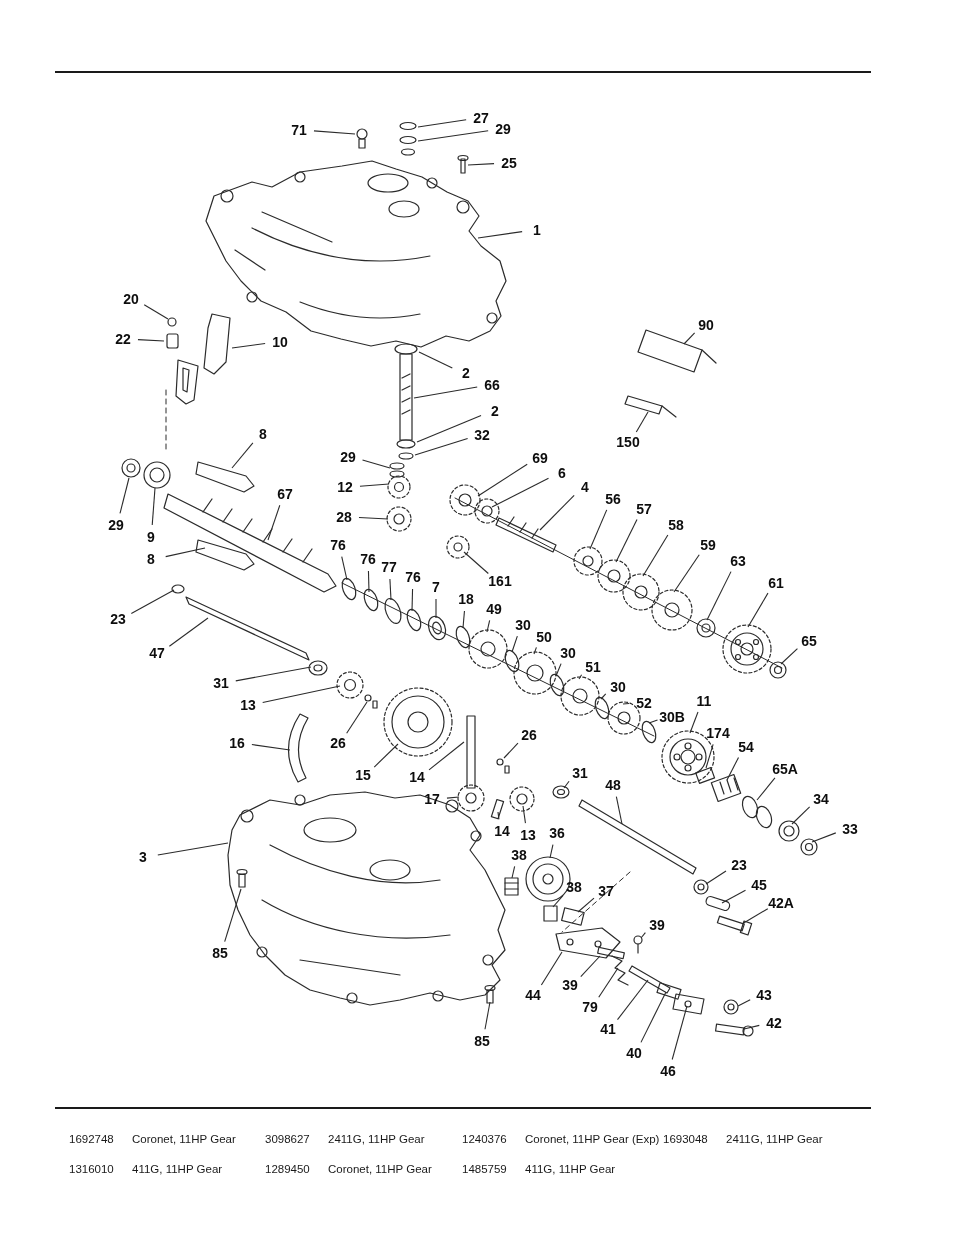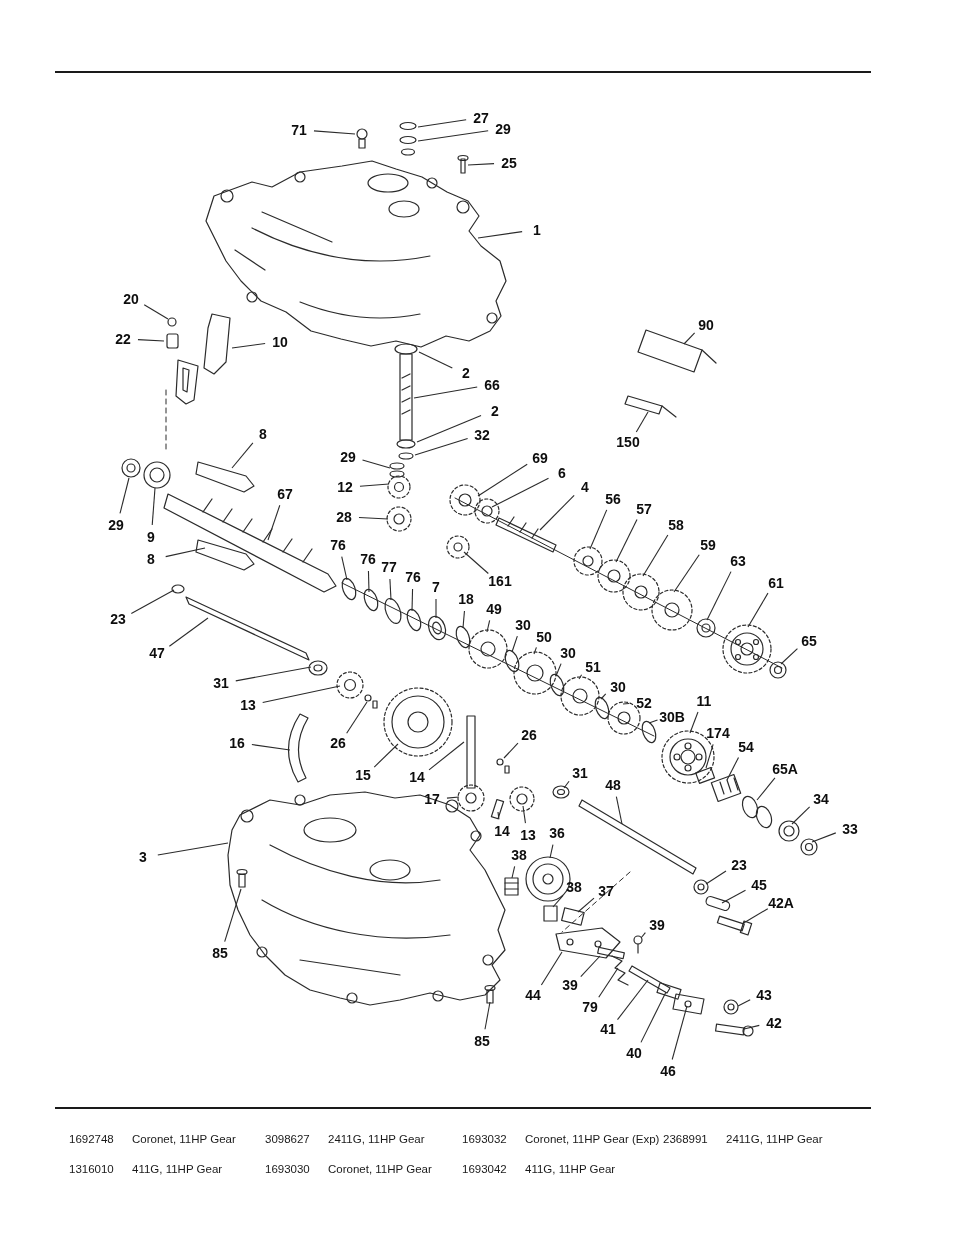--- a/index.html
+++ b/index.html
@@ -448,30 +448,30 @@
   </svg>
 
   <div class="footer">
     <div class="fcell">
       <span class="pn">1692748</span><span>Coronet, 11HP Gear</span>
     </div>
     <div class="fcell">
       <span class="pn">3098627</span><span>2411G, 11HP Gear</span>
     </div>
     <div class="fcell">
-      <span class="pn">1693032</span><span>Coronet, 11HP Gear (Exp)</span>
-    </div>
-    <div class="fcell">
-      <span class="pn">2368991</span><span>2411G, 11HP Gear</span>
+      <span class="pn">1240376</span><span>Coronet, 11HP Gear (Exp)</span>
+    </div>
+    <div class="fcell">
+      <span class="pn">1693048</span><span>2411G, 11HP Gear</span>
     </div>
     <div class="fcell">
       <span class="pn">1316010</span><span>411G, 11HP Gear</span>
     </div>
     <div class="fcell">
-      <span class="pn">1693030</span><span>Coronet, 11HP Gear</span>
-    </div>
-    <div class="fcell">
-      <span class="pn">1693042</span><span>411G, 11HP Gear</span>
+      <span class="pn">1289450</span><span>Coronet, 11HP Gear</span>
+    </div>
+    <div class="fcell">
+      <span class="pn">1485759</span><span>411G, 11HP Gear</span>
     </div>
     <div class="fcell"></div>
   </div>
 
 </div>
 
 </body></html>

